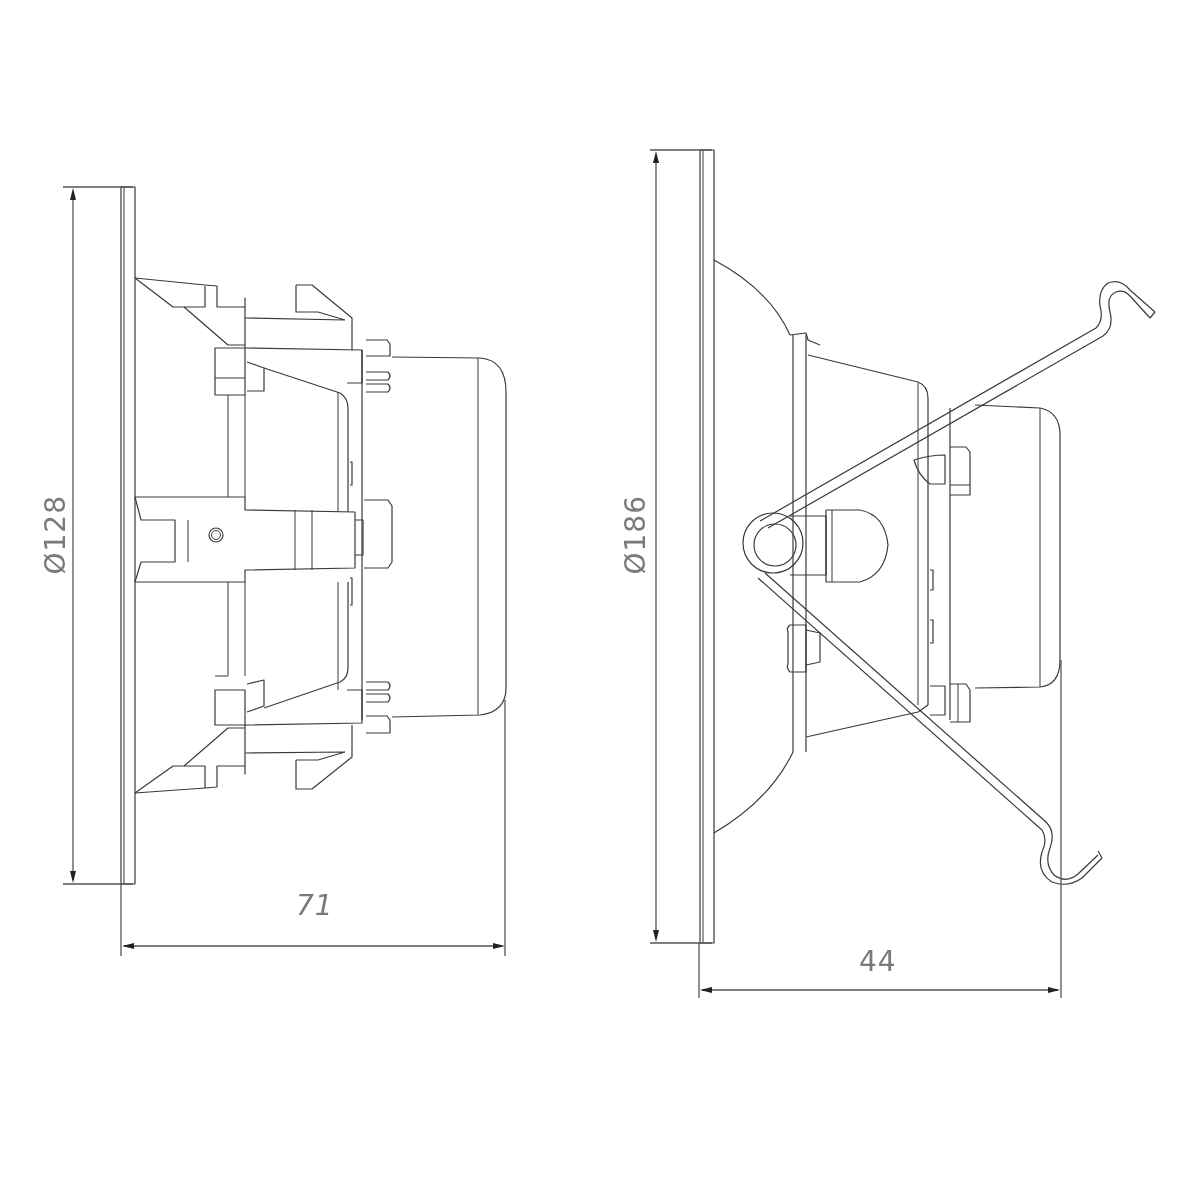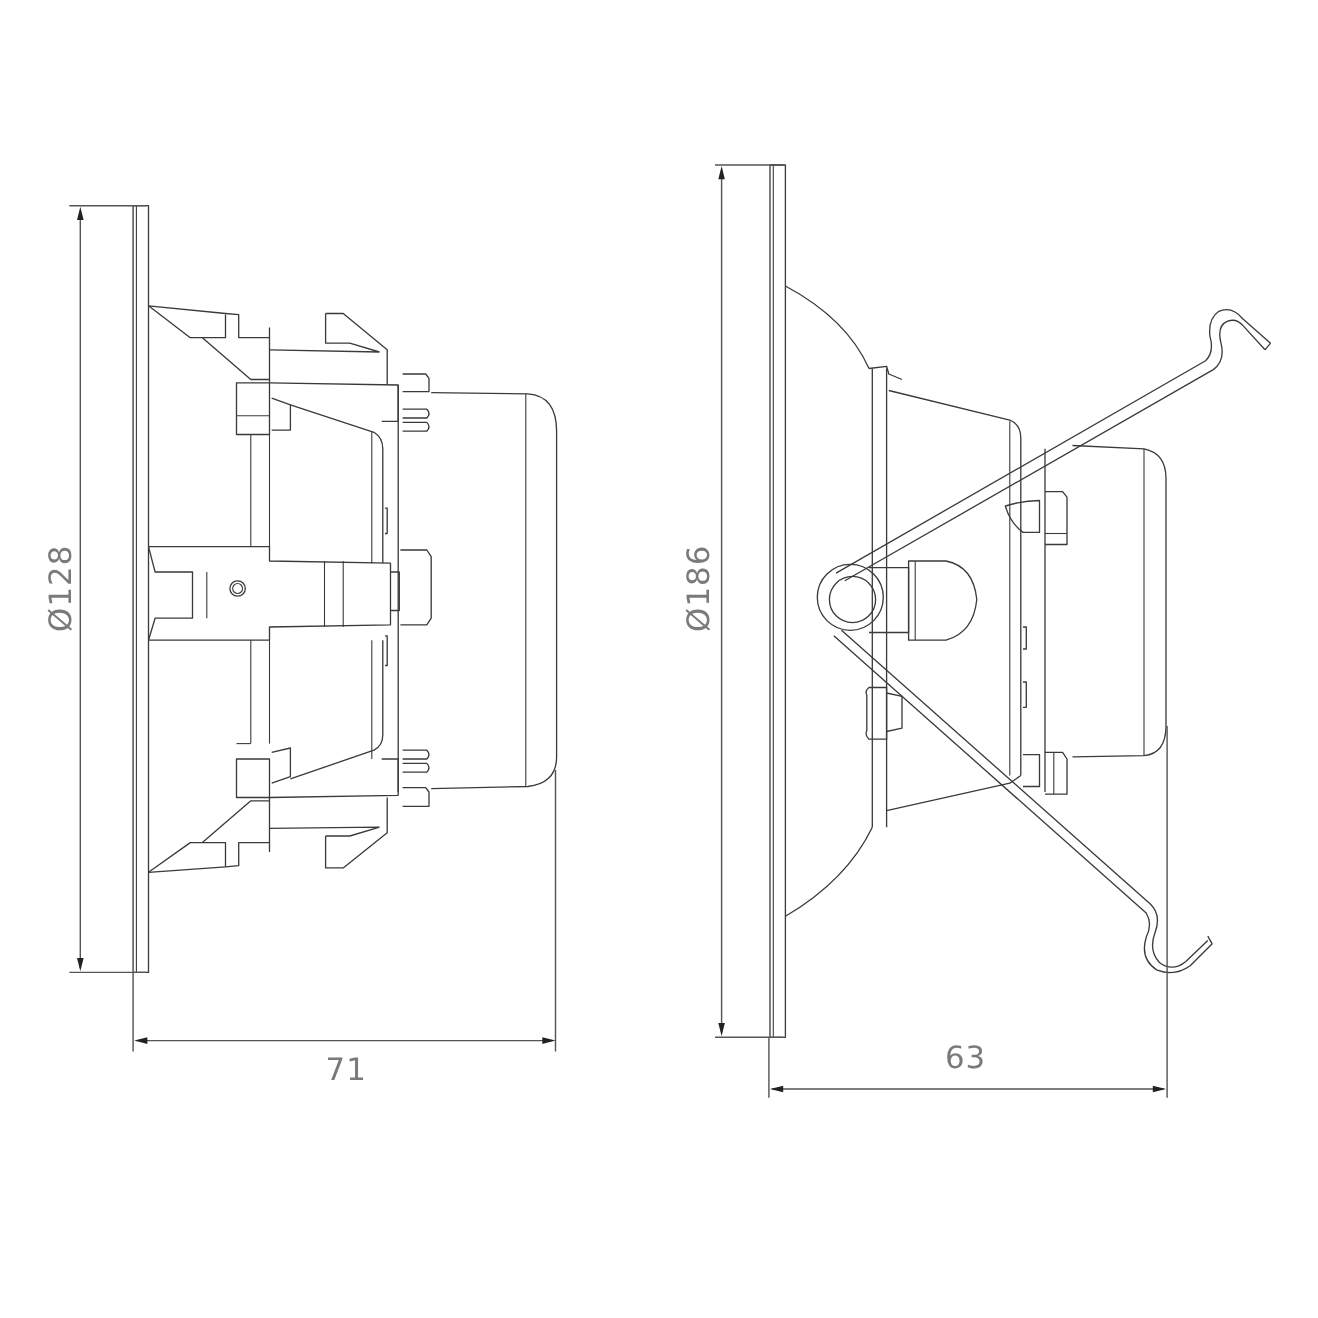--- a/index.html
+++ b/index.html
@@ -144,15 +144,15 @@
     <polygon class="arrow" points="656,942 653,930 659,930"></polygon>
     <line class="dim" x1="699" y1="943" x2="699" y2="998"></line>
     <line class="dim" x1="1061" y1="660" x2="1061" y2="998"></line>
     <line class="dim" x1="702" y1="990" x2="1058" y2="990"></line>
     <polygon class="arrow" points="700,990 712,987 712,993"></polygon>
     <polygon class="arrow" points="1060,990 1048,987 1048,993"></polygon>
   </g>
 </svg>
 
 <div class="label vlabel" style="left:20px; top:523px; width:70px; text-align:center;">Ø128</div>
-<div class="label" style="left:296px; top:956px;">71</div>
+<div class="label" style="left:296px; top:889px;font-style:italic;">71</div>
 <div class="label vlabel" style="left:600px; top:523px; width:70px; text-align:center;">Ø186</div>
-<div class="label" style="left:859px; top:945px;">63</div>
+<div class="label" style="left:859px; top:945px;">44</div>
 
 </body></html>

